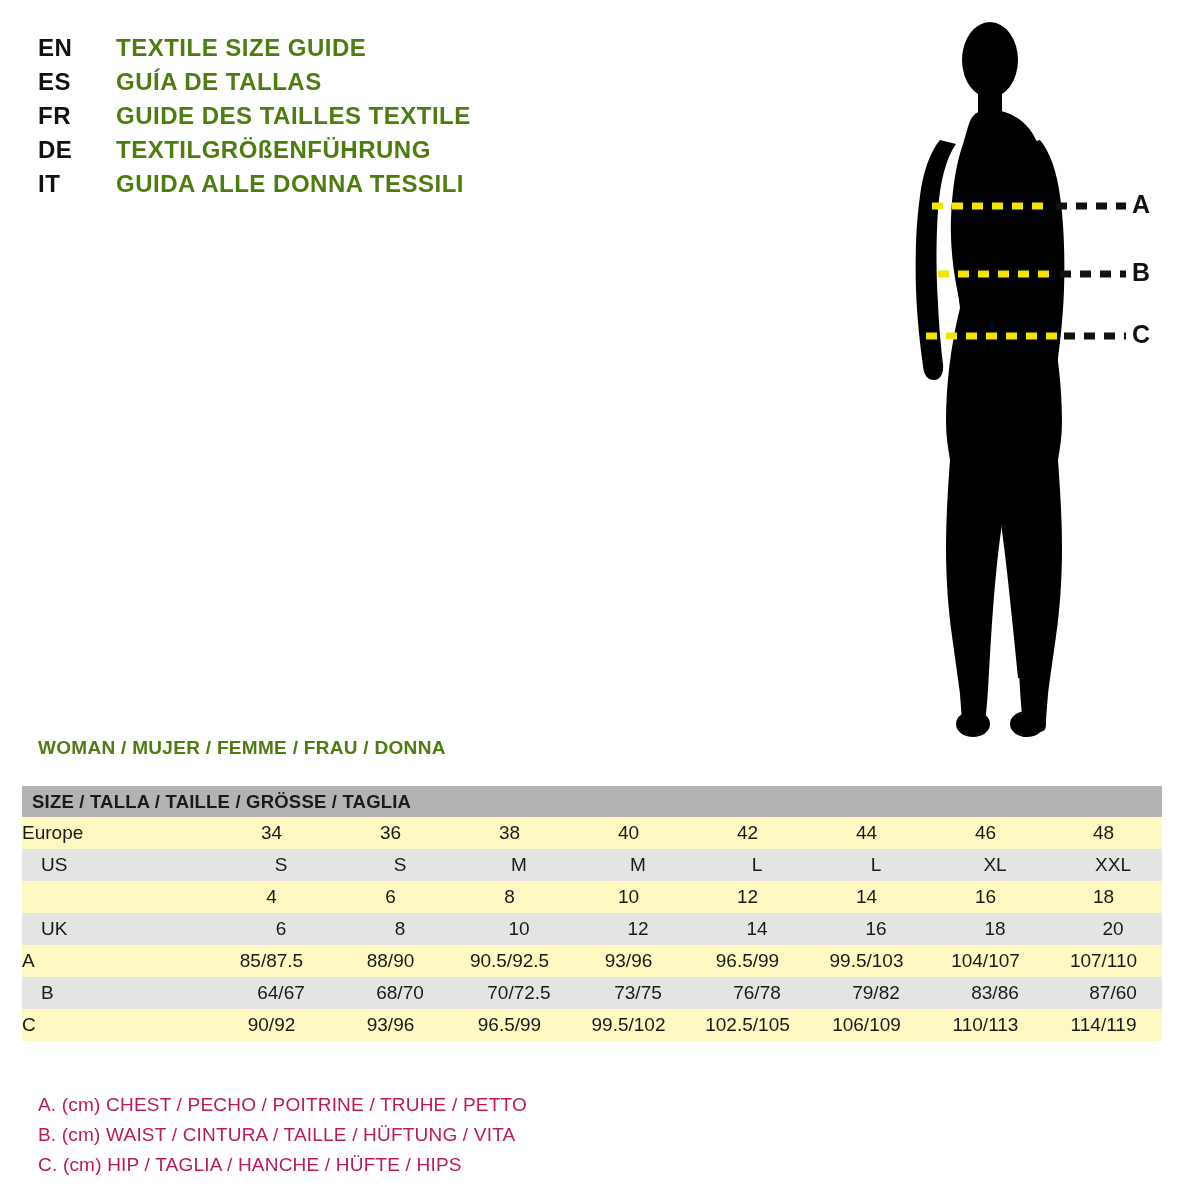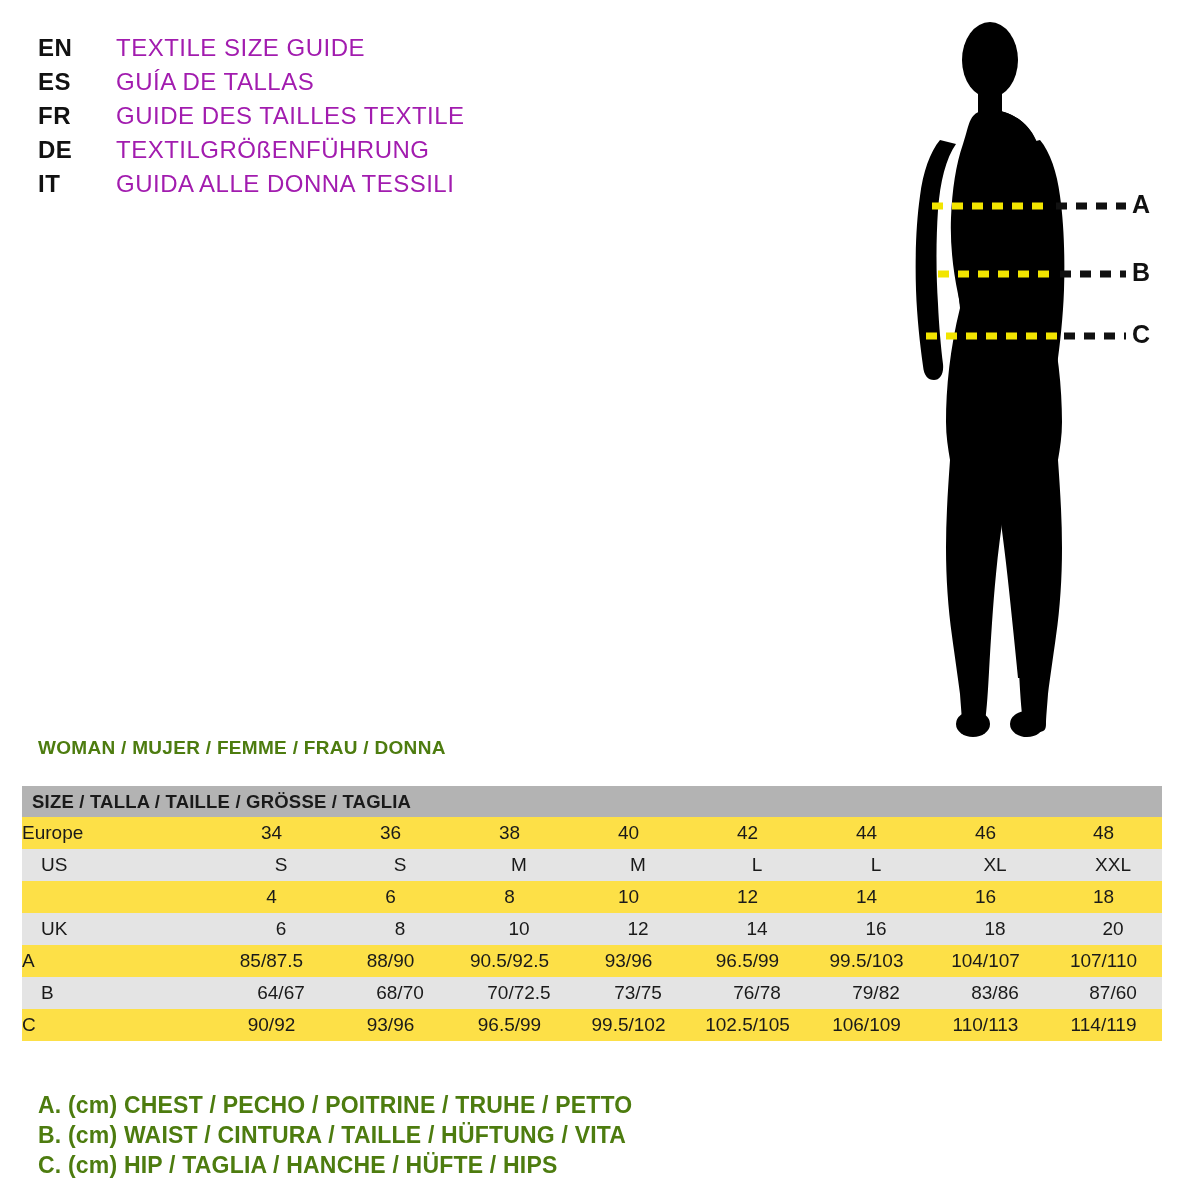--- a/index.html
+++ b/index.html
@@ -30,23 +30,23 @@
   }
   .lang-code {
     width: 78px;
     font-size: 24px;
     font-weight: bold;
     letter-spacing: 0.5px;
     color: #111;
   }
   .lang-title {
     font-size: 24px;
-    font-weight: normal;
+    font-weight: bold;
     letter-spacing: 0.5px;
-    color: #a21caf;
+    color: #4d7c0f;
   }
 
   
   #figure-area {
     position: absolute;
     left: 860px;
     top: 18px;
     width: 330px;
     height: 730px;
   }
@@ -90,44 +90,44 @@
     vertical-align: middle;
   }
   #size-table tr.head td {
     background: #b3b3b3;
     font-weight: bold;
     font-size: 18.5px;
     letter-spacing: 0.2px;
     padding-left: 10px;
     height: 31px;
   }
-  #size-table tr.odd td { background: #fde047; }
+  #size-table tr.odd td { background: #fef9c3; }
   #size-table tr.even td { background: #e4e4e4; padding-left: 19px; }
   td.rowlabel {
     padding-left: 10px;
     text-align: left;
     white-space: nowrap;
   }
   td.val {
     text-align: center;
     white-space: nowrap;
   }
 
   
   #footnotes {
     position: absolute;
     left: 38px;
     top: 1090px;
     width: 800px;
   }
   .footnote {
-    font-size: 23px;
-    font-weight: bold;
+    font-size: 19px;
+    font-weight: normal;
     letter-spacing: 0.2px;
-    color: #4d7c0f;
+    color: #be185d;
     height: 30px;
     line-height: 30px;
   }
 </style>
 </head>
 <body>
 
 <div id="lang-block">
   <div class="lang-row">
     <span class="lang-code">EN</span>

